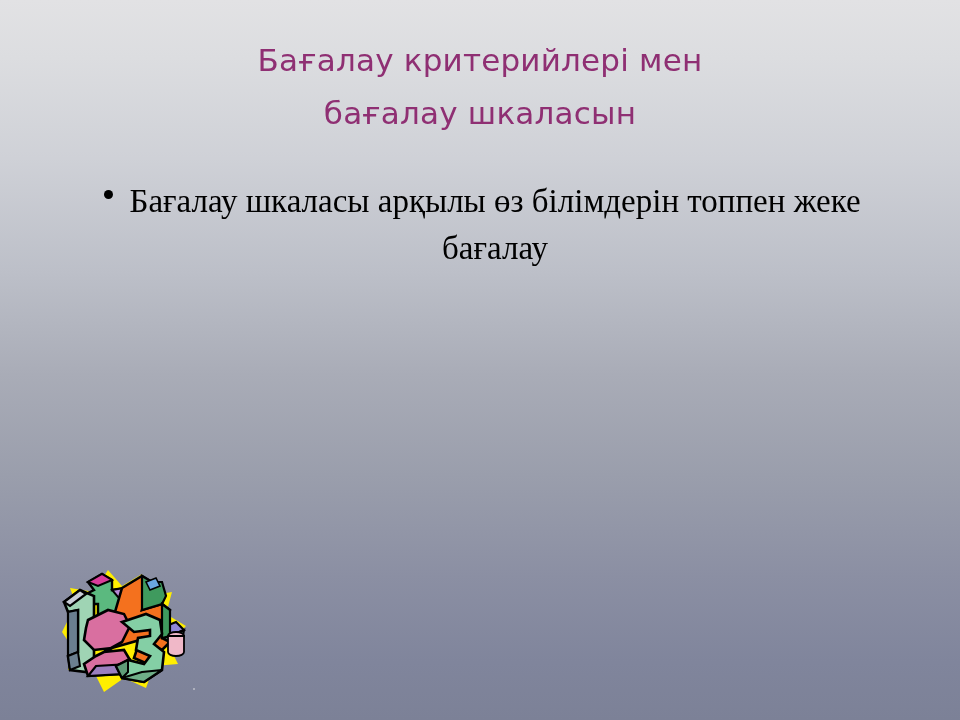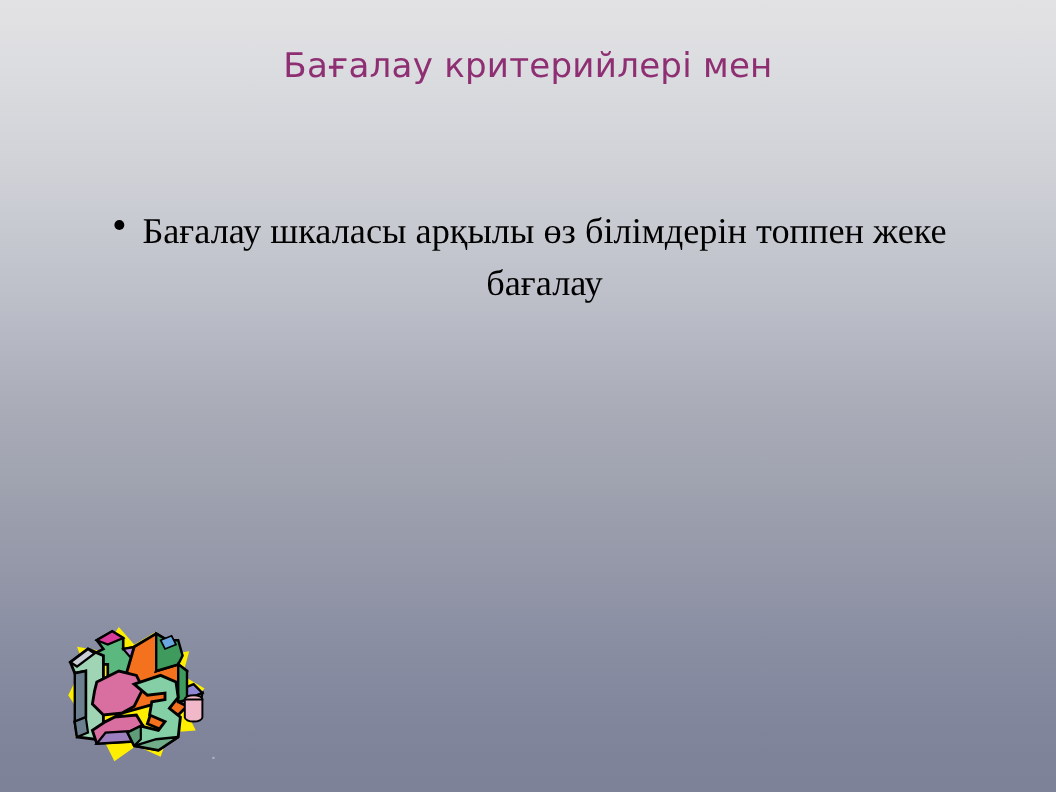--- a/index.html
+++ b/index.html
@@ -44,21 +44,21 @@
     font-weight: 400;
     color: #8f2f73;
     letter-spacing: 0.2px;
     white-space: nowrap;
   }
 
   
   .body-block {
     position: absolute;
     left: 72px;
-    top: 188px;
+    top: 178px;
     width: 820px;
   }
   .bullet-row {
     display: block;
     position: relative;
     text-align: center;
     font-family: "Liberation Serif", "DejaVu Serif", serif;
     font-size: 33px;
     line-height: 47px;
     color: #000000;
@@ -101,20 +101,21 @@
     opacity: .8;
   }
 </style>
 </head>
 <body>
 
 <div class="slide">
 
   <div class="title-block">
     <div class="title-line">Бағалау критерийлері мен</div>
+    <div class="title-line">бағалау шкаласын</div>
   </div>
 
   <div class="body-block">
     <div class="bullet-row">
       <span class="bullet-dot"></span>
       <span class="bullet-text">Бағалау шкаласы арқылы өз білімдерін топпен жеке бағалау</span>
     </div>
   </div>
 
   <div class="clipart">

